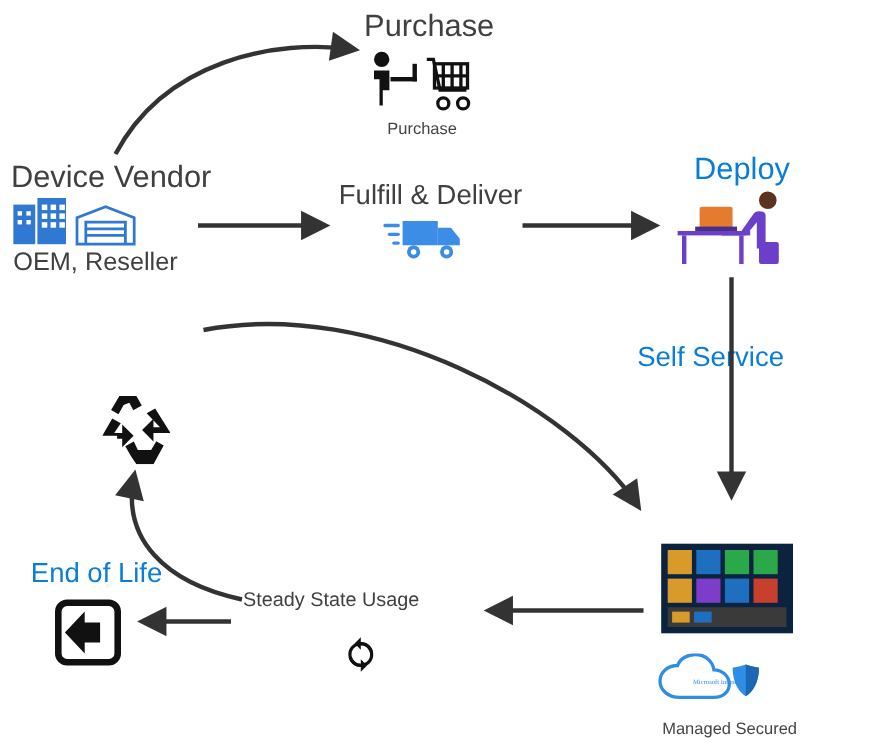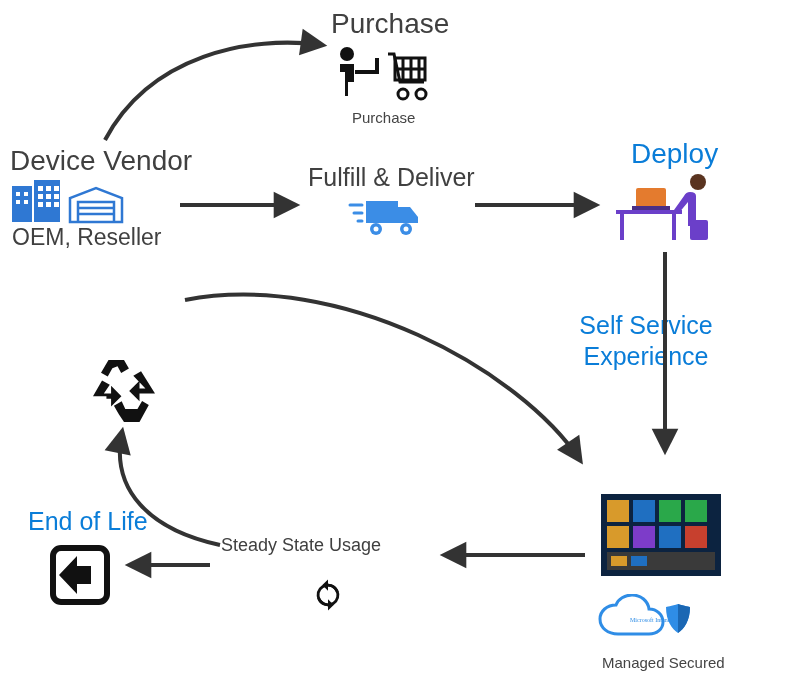--- a/index.html
+++ b/index.html
@@ -19,21 +19,20 @@
 
 <div class="lbl dark" style="left:10px;top:145px;font-size:28px;">Device Vendor</div>
 <div class="lbl dark" style="left:12px;top:224px;font-size:23px;">OEM, Reseller</div>
 
 <div class="lbl blue" style="left:631px;top:138px;font-size:28px;">Deploy</div>
 
 <div class="lbl dark" style="left:308px;top:163px;font-size:25px;">Fulfill &amp; Deliver</div>
 
 <div class="lbl blue" style="left:556px;top:310px;font-size:25px;text-align:center;width:180px;white-space:normal;line-height:1.25;">
   <span>Self Service</span><br>
-  <span>Experience</span>
 </div>
 
 <div class="lbl small" style="left:602px;top:654px;">Managed Secured</div>
 
 <div class="lbl dark" style="left:221px;top:535px;font-size:18px;">Steady State Usage</div>
 
 
 <div class="lbl blue" style="left:28px;top:507px;font-size:25px;">End of Life</div>
 
 <svg class="icon" style="left:333px;top:44px;" width="100" height="62" viewBox="0 0 100 62">

